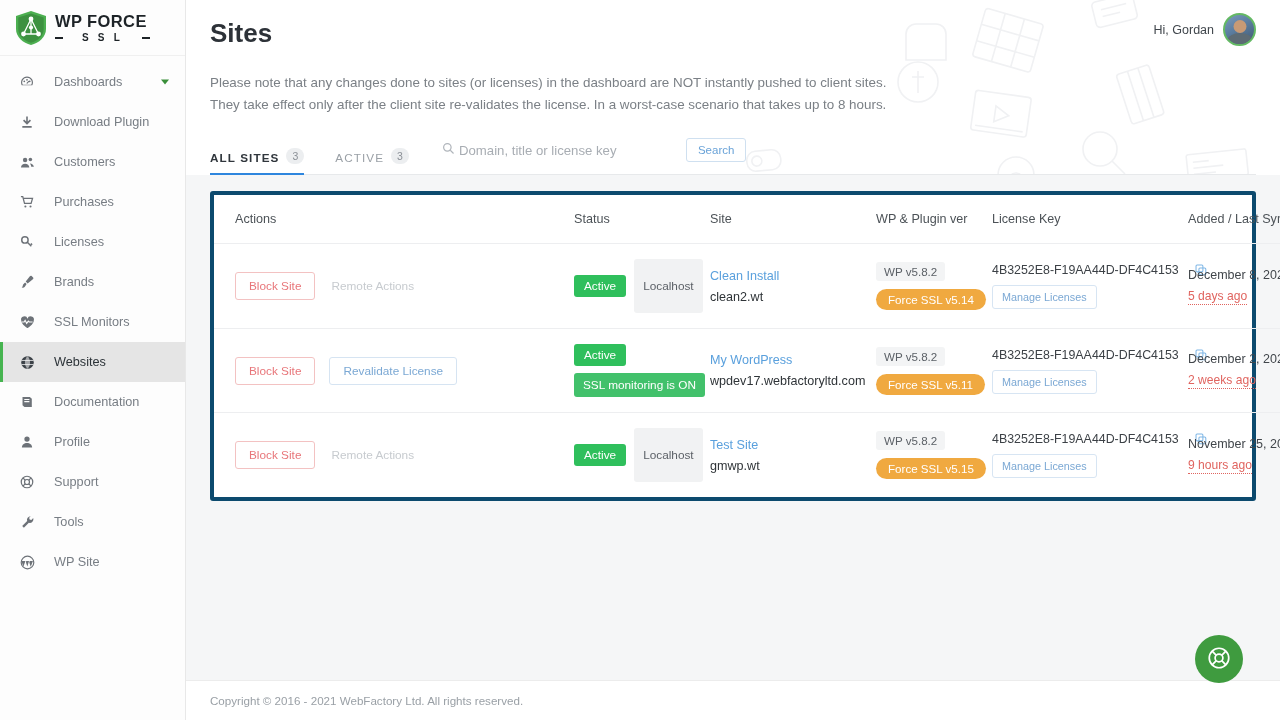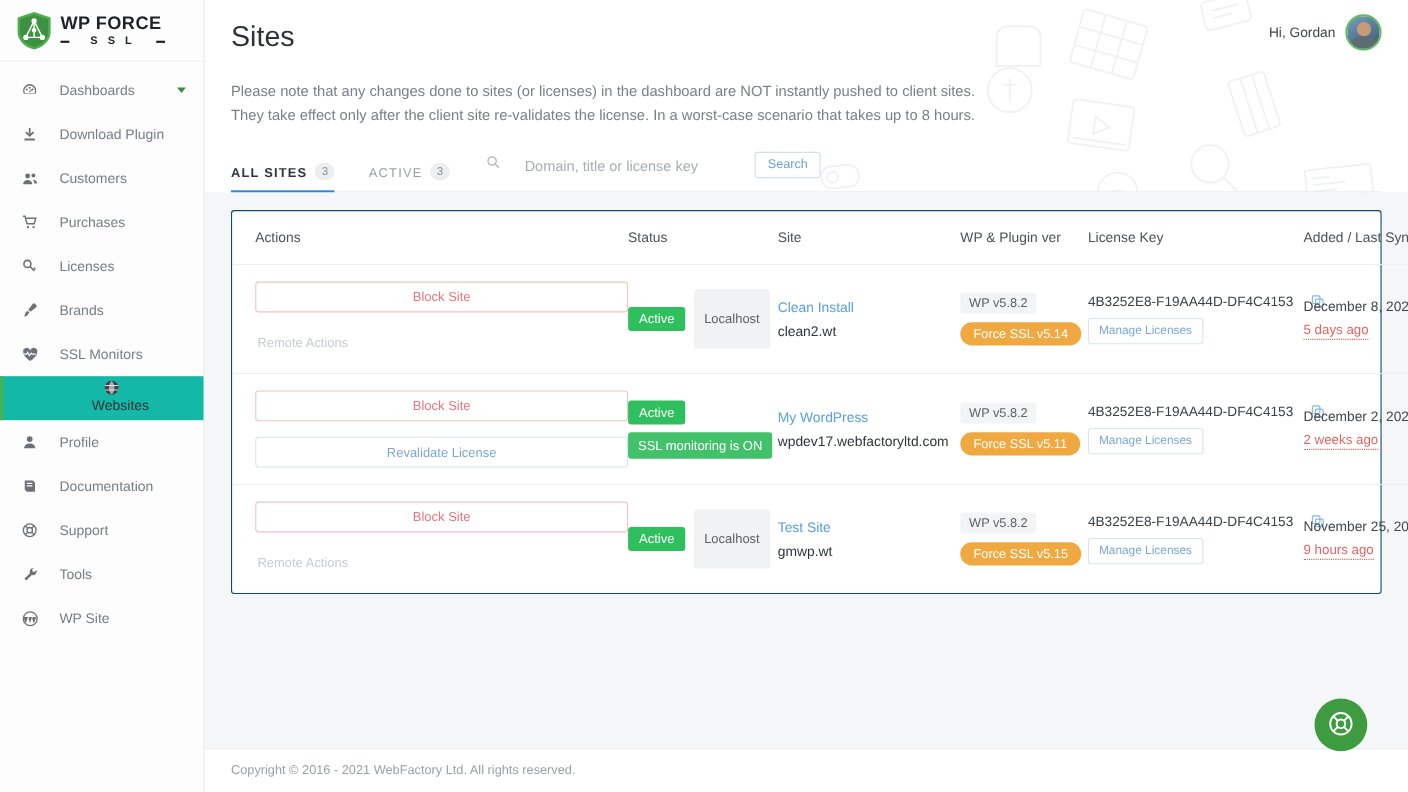--- a/index.html
+++ b/index.html
@@ -59,23 +59,22 @@
   }
   .nav-item .nav-label { margin-left: 17px; white-space: nowrap; }
   .nav-item .nav-caret {
     position: absolute; right: 16px; top: 50%; transform: translateY(-50%);
     width: 0; height: 0;
     border-left: 4.5px solid transparent;
     border-right: 4.5px solid transparent;
     border-top: 5px solid #3a8f3a;
   }
   .nav-item.active {
-    background: #14b8a6;
+    background: #e5e5e5;
     color: #2c3338;
-    flex-direction: column;
   }
   .nav-item.active .nav-label { color: #2c3338; }
   .nav-item.active .nav-icon { color: #3c4248; }
   .nav-item.active::before {
     content: ""; position: absolute; left: 0; top: 0; bottom: 0;
     width: 3px; background: #46b450;
   }
 
   
   .main {
@@ -118,21 +117,21 @@
   }
   .avatar::after {
     content: ""; position: absolute;
     left: 50%; bottom: -4px; width: 25px; height: 15px;
     transform: translateX(-50%);
     border-radius: 50% 50% 0 0;
     background: #5d6b74;
   }
 
   .page-title {
-    font-size: 26px; font-weight: normal; color: #2d3238;
+    font-size: 26px; font-weight: bold; color: #2d3238;
     padding-top: 18px;
     position: relative; z-index: 2;
   }
   .notice {
     margin-top: 23px;
     font-size: 13.4px; color: #7b8086; line-height: 1.62;
     position: relative; z-index: 2;
   }
 
   .tabsbar {
@@ -160,21 +159,21 @@
     background: #eceef0; color: #8b9097;
     border-radius: 9px; font-size: 10.5px; letter-spacing: 0;
     padding: 1px 6px; font-weight: normal;
     line-height: 1.35;
   }
   .searchwrap {
     display: flex; align-items: center;
     margin-bottom: 9px;
   }
   .search-field {
-    display: flex; align-items: center; gap: 22px;
+    display: flex; align-items: center; gap: 4px;
     width: 232px; height: 24px;
     border: none;
     padding-left: 2px;
   }
   .search-input {
     border: none; outline: none;
     font-size: 13.2px; color: #54585d;
     font-family: "Liberation Sans", sans-serif;
     width: 100%; background: transparent;
   }
@@ -190,21 +189,21 @@
   
   .content {
     flex: 1 1 auto;
     background: #f5f6f7;
     padding: 16px 24px 0 24px;
     position: relative;
     overflow: hidden;
   }
   .card {
     background: #fff;
-    border: 1px solid #0c4a6e;
+    border: 4px solid #0c4a6e;
     border-radius: 3px;
   }
   table.sites { width: 100%; border-collapse: collapse; table-layout: fixed; }
   table.sites th {
     text-align: left; font-weight: normal;
     font-size: 12.6px; color: #4c5257;
     padding: 17px 0 17px 0;
     border-bottom: 1px solid #edeef0;
   }
   table.sites td {
@@ -213,21 +212,21 @@
     vertical-align: middle;
   }
   table.sites tr:last-child td { border-bottom: none; }
   .col-actions { width: 360px; padding-left: 21px !important; }
   .col-status  { width: 136px; }
   .col-site    { width: 166px; }
   .col-wp      { width: 116px; }
   .col-key     { width: 196px; }
   .col-added   { width: 186px; }
 
-  .act-row { display: flex; gap: 14px; flex-direction: column; }
+  .act-row { display: flex; align-items: center; gap: 14px; }
   .btn-block {
     border: 1px solid #f3c2c2; color: #e8767a;
     background: #fff; font-size: 11.8px;
     border-radius: 3px; padding: 6px 13px;
     cursor: pointer; white-space: nowrap;
     font-family: "Liberation Sans", sans-serif;
   }
   .btn-revalidate {
     border: 1px solid #d6e4f2; color: #7ba8d4;
     background: #fff; font-size: 11.8px;
@@ -435,35 +434,35 @@
               <path d="M10 2.6c2 2 3 4.6 3 7.4s-1 5.4-3 7.4c-2-2-3-4.6-3-7.4s1-5.4 3-7.4z" fill="#fdfdfd" opacity=".55"></path>
               <path d="M2.9 7.6h14.2M2.9 12.4h14.2" stroke="#fdfdfd" stroke-width="1.1" fill="none" opacity=".8"></path>
             </svg>
         </span>
         <span class="nav-label">Websites</span>
       </a>
 
       <a class="nav-item" href="#">
         <span class="nav-icon">
           <svg viewBox="0 0 20 20" width="16" height="16" fill="currentColor">
+              <path d="M4.4 3.6h9.2l2.4 2.4v10.4H6.8L4.4 14z"></path>
+              <path d="M6.6 6.2h6.4v1.4H6.6zM6.6 8.9h6.4v1.4H6.6z" fill="#fdfdfd"></path>
+            </svg>
+        </span>
+        <span class="nav-label">Documentation</span>
+      </a>
+
+      <a class="nav-item" href="#">
+        <span class="nav-icon">
+          <svg viewBox="0 0 20 20" width="16" height="16" fill="currentColor">
               <circle cx="10" cy="6.4" r="3.3"></circle>
               <path d="M3.6 17c0-3.4 2.9-5.6 6.4-5.6s6.4 2.2 6.4 5.6z"></path>
             </svg>
         </span>
         <span class="nav-label">Profile</span>
-      </a>
-
-      <a class="nav-item" href="#">
-        <span class="nav-icon">
-          <svg viewBox="0 0 20 20" width="16" height="16" fill="currentColor">
-              <path d="M4.4 3.6h9.2l2.4 2.4v10.4H6.8L4.4 14z"></path>
-              <path d="M6.6 6.2h6.4v1.4H6.6zM6.6 8.9h6.4v1.4H6.6z" fill="#fdfdfd"></path>
-            </svg>
-        </span>
-        <span class="nav-label">Documentation</span>
       </a>
 
       <a class="nav-item" href="#">
         <span class="nav-icon">
           <svg viewBox="0 0 20 20" width="16" height="16" fill="none" stroke="currentColor" stroke-width="1.5">
               <circle cx="10" cy="10" r="7.2"></circle>
               <circle cx="10" cy="10" r="3.1"></circle>
               <path d="M4.9 4.9l2.9 2.9M12.2 12.2l2.9 2.9M15.1 4.9l-2.9 2.9M7.8 12.2l-2.9 2.9"></path>
             </svg>
         </span>

